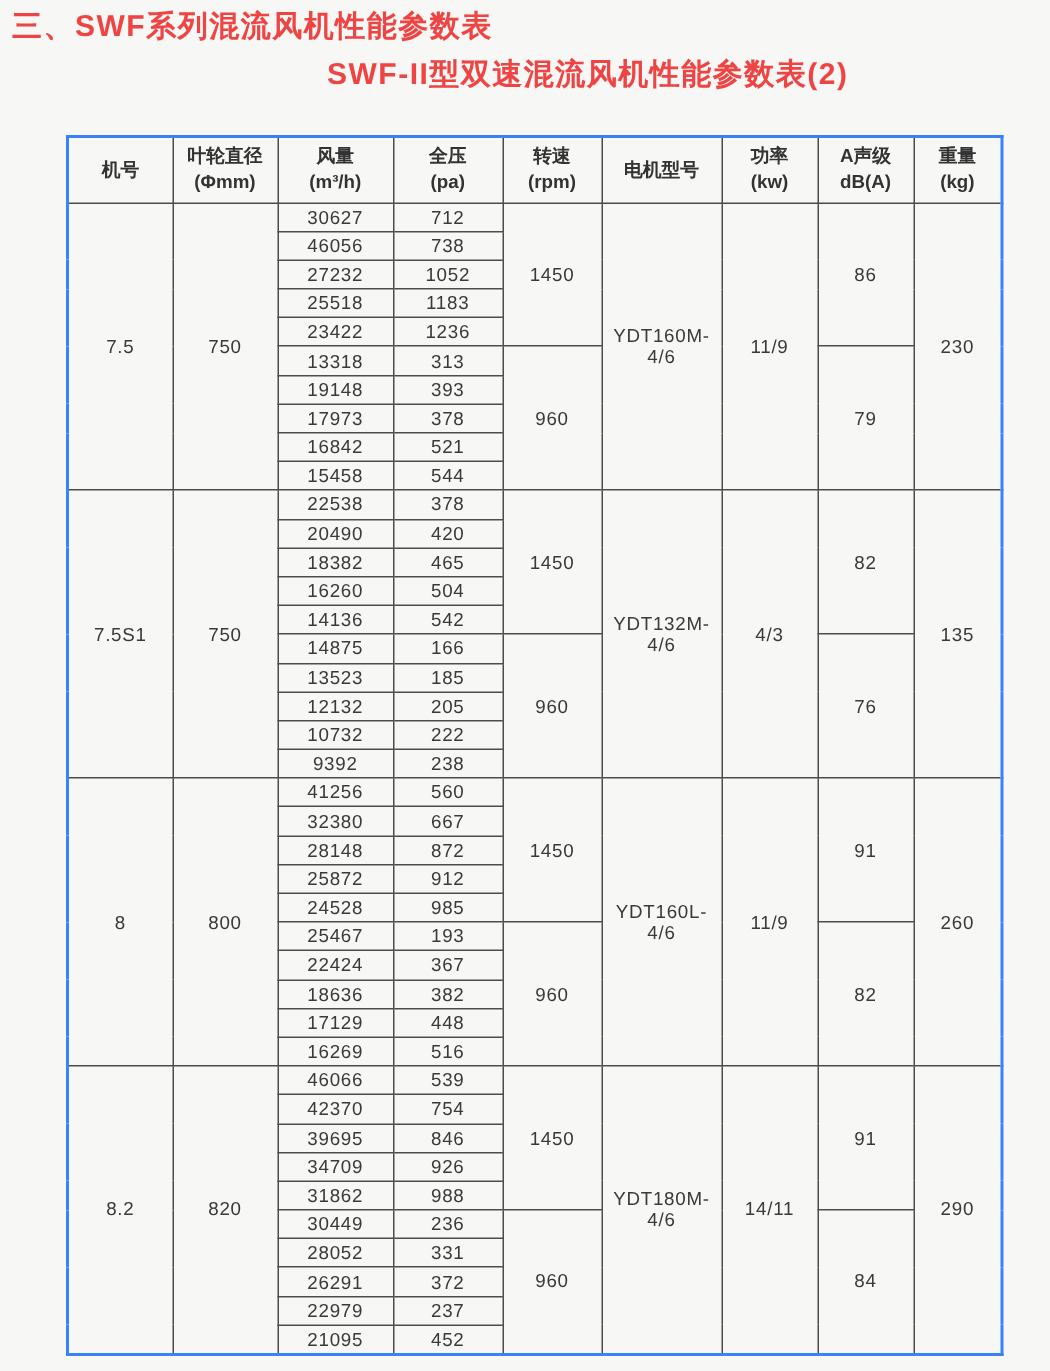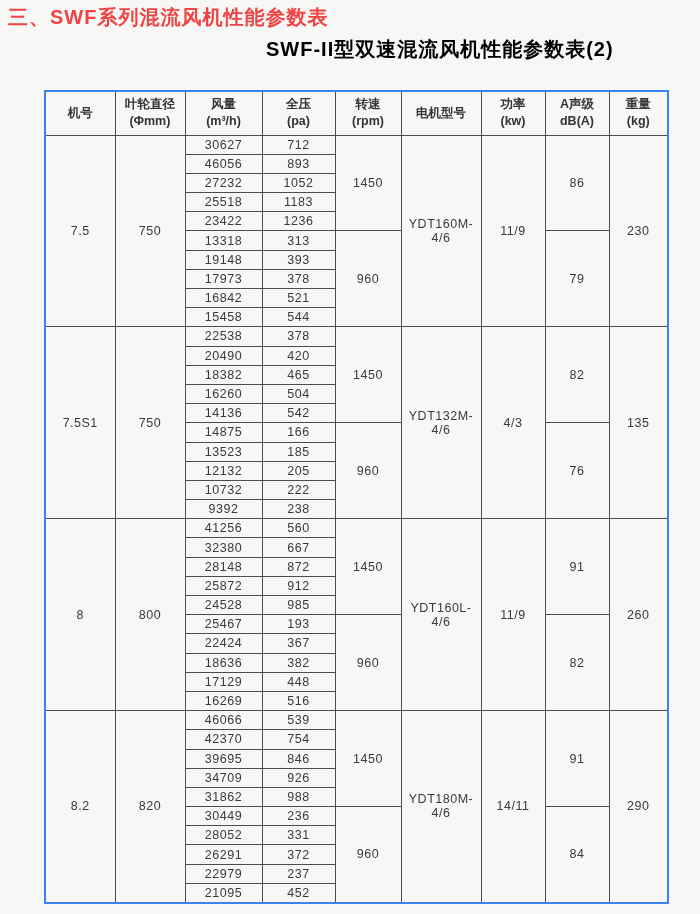--- a/index.html
+++ b/index.html
@@ -12,22 +12,21 @@
     overflow:hidden;
   }
   .doc-title {
     position:absolute; left:8px; top:4px;
     font-size:20px; font-weight:bold; letter-spacing:1px;
     color:#ef4444;
   }
   .doc-subtitle {
     position:absolute; left:218px; top:36px;
     font-size:20px; font-weight:bold; letter-spacing:1px;
-    color:#000000;
-    margin-left:48px;
+    color:#ef4444;
   }
   table.spec-table {
     position:absolute; left:44px; top:90px;
     width:623px;
     border-collapse:collapse;
     table-layout:fixed;
     background:transparent;
   }
   .spec-table, .spec-table th, .spec-table td {
     border:1px solid #4c4c4c;
@@ -119,21 +118,21 @@
         <td>30627</td>
         <td>712</td>
         <td rowspan="5">1450</td>
         <td rowspan="10">YDT160M-4/6</td>
         <td rowspan="10">11/9</td>
         <td rowspan="5">86</td>
         <td rowspan="10">230</td>
       </tr>
       <tr>
         <td>46056</td>
-        <td>893</td>
+        <td>738</td>
       </tr>
       <tr>
         <td>27232</td>
         <td>1052</td>
       </tr>
       <tr>
         <td>25518</td>
         <td>1183</td>
       </tr>
       <tr>

